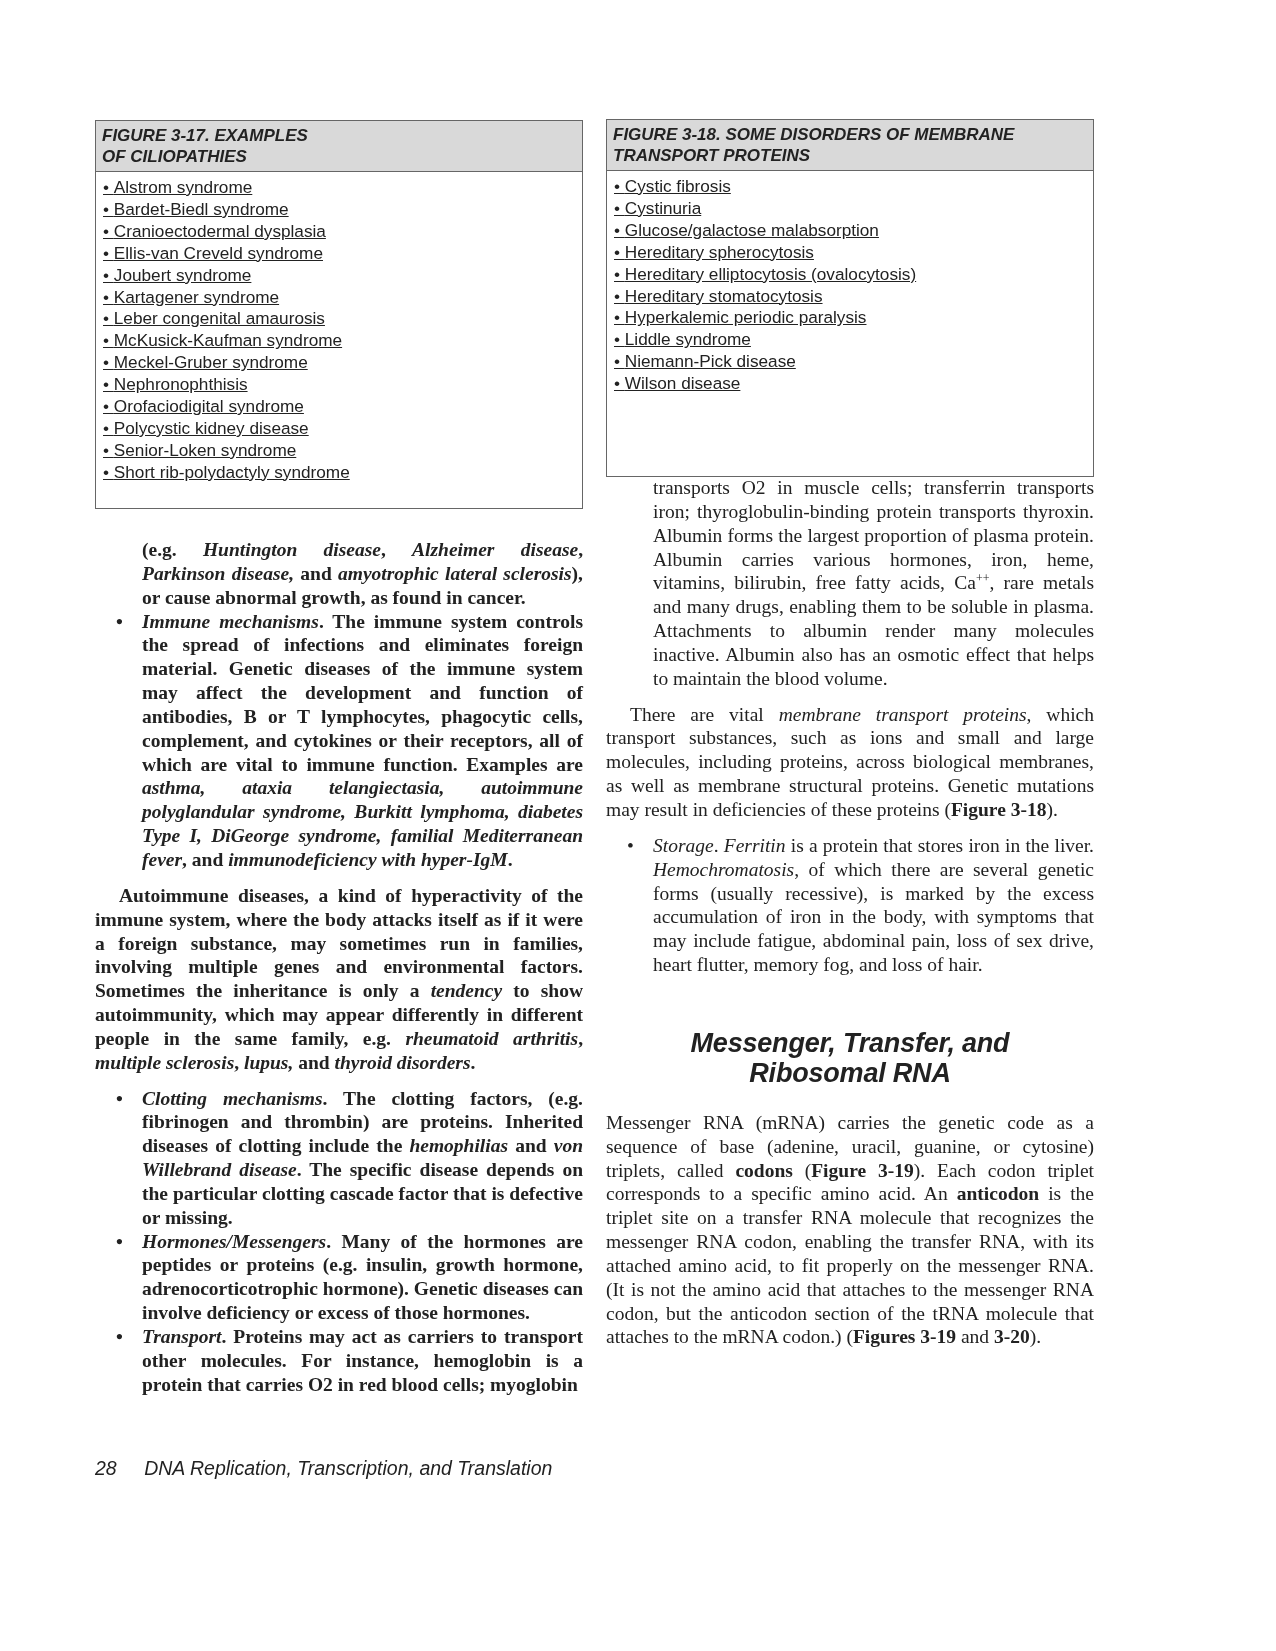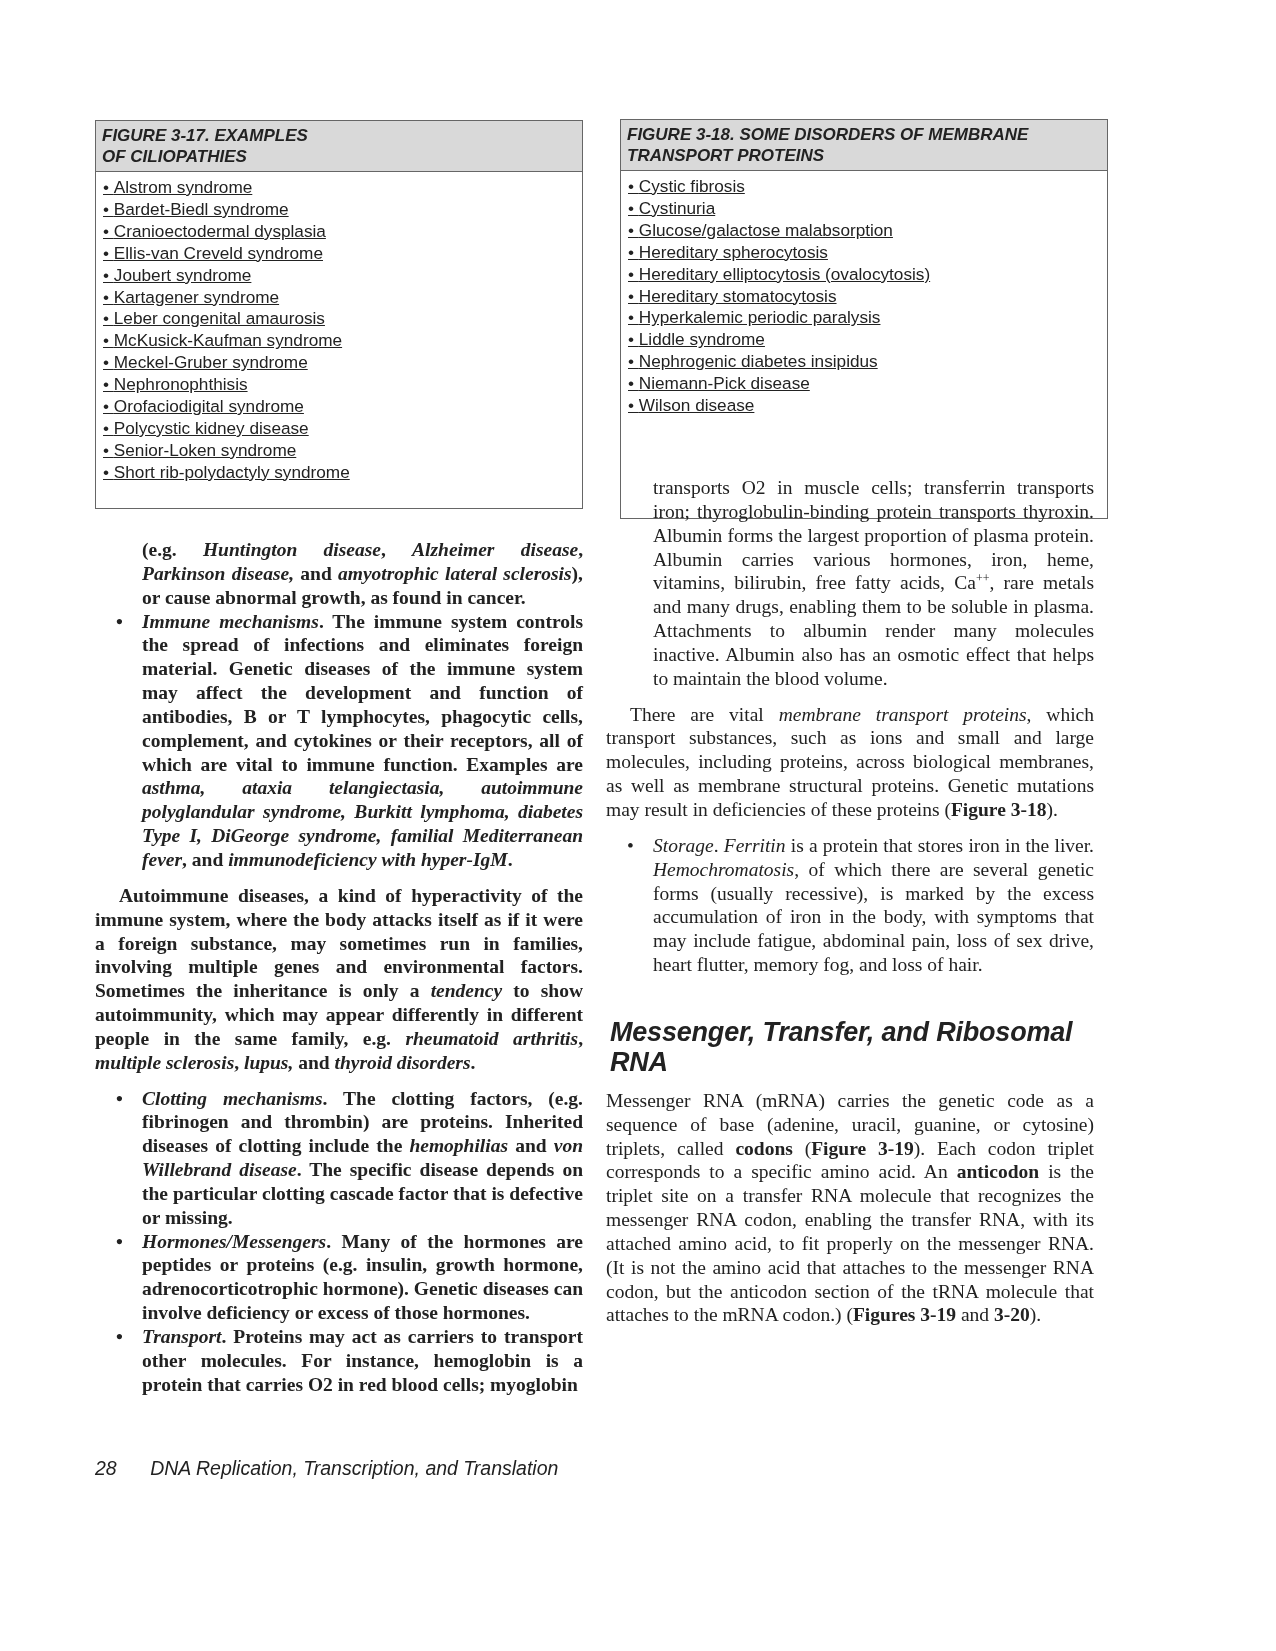--- a/index.html
+++ b/index.html
@@ -14,24 +14,24 @@
   .col { position:absolute; font-family:"Liberation Serif", serif; font-size:19.5px; line-height:23.85px;
     text-align:justify; color:#222; }
   .col p { margin:0; }
   .indent { text-indent:24px; }
   .blist { list-style:none; margin:0; padding:0 0 0 47px; }
   .blist li { position:relative; }
   .blist li .bul { position:absolute; left:-26px; top:0; }
   .cont { padding-left:47px; }
   .gap { height:12px; }
   h2 { font-family:"Liberation Sans", sans-serif; font-weight:bold; font-style:italic;
-    font-size:27px; line-height:30px; margin:4px; color:#222; text-align:left; letter-spacing:-0.2px; }
+    font-size:27px; line-height:30px; margin:15px; color:#222; text-align:center; letter-spacing:-0.2px; }
   .footer { position:absolute; left:95px; top:1457px; font-family:"Liberation Sans", sans-serif;
     font-style:italic; font-size:19.5px; color:#222; }
-  .footer .num { margin-right:28px; }
+  .footer .num { margin-right:22px; }
   b { font-weight:bold; }
   sup { font-size:12px; line-height:0; }
 </style>
 </head>
 <body>
 
 <div class="fig" style="left:95px; top:120px; width:488px; height:389px;">
   <div class="fig-head">
     <div>FIGURE 3-17.  EXAMPLES</div>
     <div>OF CILIOPATHIES</div>
@@ -47,35 +47,34 @@
     <li>McKusick-Kaufman syndrome</li>
     <li>Meckel-Gruber syndrome</li>
     <li>Nephronophthisis</li>
     <li>Orofaciodigital syndrome</li>
     <li>Polycystic kidney disease</li>
     <li>Senior-Loken syndrome</li>
     <li>Short rib-polydactyly syndrome</li>
   </ul>
 </div>
 
-<div class="fig" style="left:620px; top:119px; width:488px; height:400px;">
+<div class="fig" style="left:606px; top:119px; width:488px; height:358px;">
   <div class="fig-head">
     <div>FIGURE 3-18.  SOME DISORDERS OF MEMBRANE</div>
     <div>TRANSPORT PROTEINS</div>
   </div>
   <ul class="fig-list">
     <li>Cystic fibrosis</li>
     <li>Cystinuria</li>
     <li>Glucose/galactose malabsorption</li>
     <li>Hereditary spherocytosis</li>
     <li>Hereditary elliptocytosis (ovalocytosis)</li>
     <li>Hereditary stomatocytosis</li>
     <li>Hyperkalemic periodic paralysis</li>
     <li>Liddle syndrome</li>
-    <li>Nephrogenic diabetes insipidus</li>
     <li>Niemann-Pick disease</li>
     <li>Wilson disease</li>
   </ul>
 </div>
 
 <div class="col" style="left:95px; top:538px; width:488px;font-weight:bold;">
   <p class="cont"><span>(e.g. </span><i>Huntington disease</i><span>, </span><i>Alzheimer disease</i><span>, </span><i>Parkinson disease,</i><span> and </span><i>amyotrophic lateral sclerosis</i><span>), or cause abnormal growth, as found in cancer.</span></p>
   <ul class="blist">
     <li><span class="bul">•</span><i>Immune mechanisms</i><span>. The immune system controls the spread of infections and eliminates foreign material. Genetic diseases of the immune system may affect the development and function of antibodies, B or T lymphocytes, phagocytic cells, complement, and cytokines or their receptors, all of which are vital to immune function. Examples are </span><i>asthma, ataxia telangiectasia, autoimmune polyglandular syndrome, Burkitt lymphoma, diabetes Type I, DiGeorge syndrome, familial Mediterranean fever</i><span>, and </span><i>immunodeficiency with hyper-IgM</i><span>.</span></li>
   </ul>

